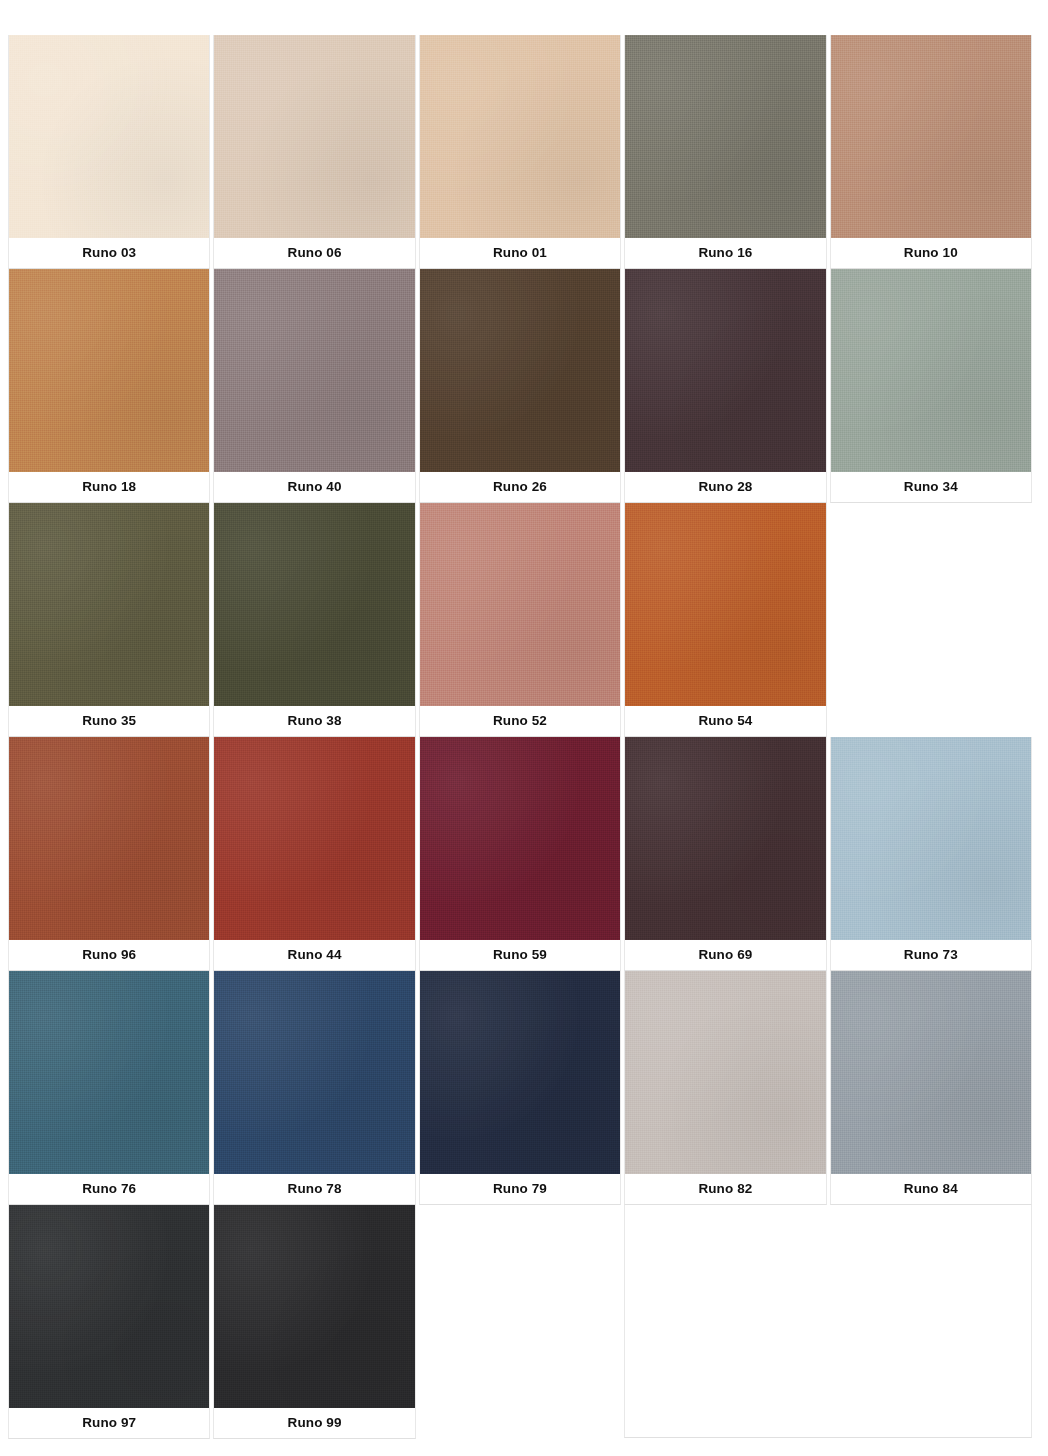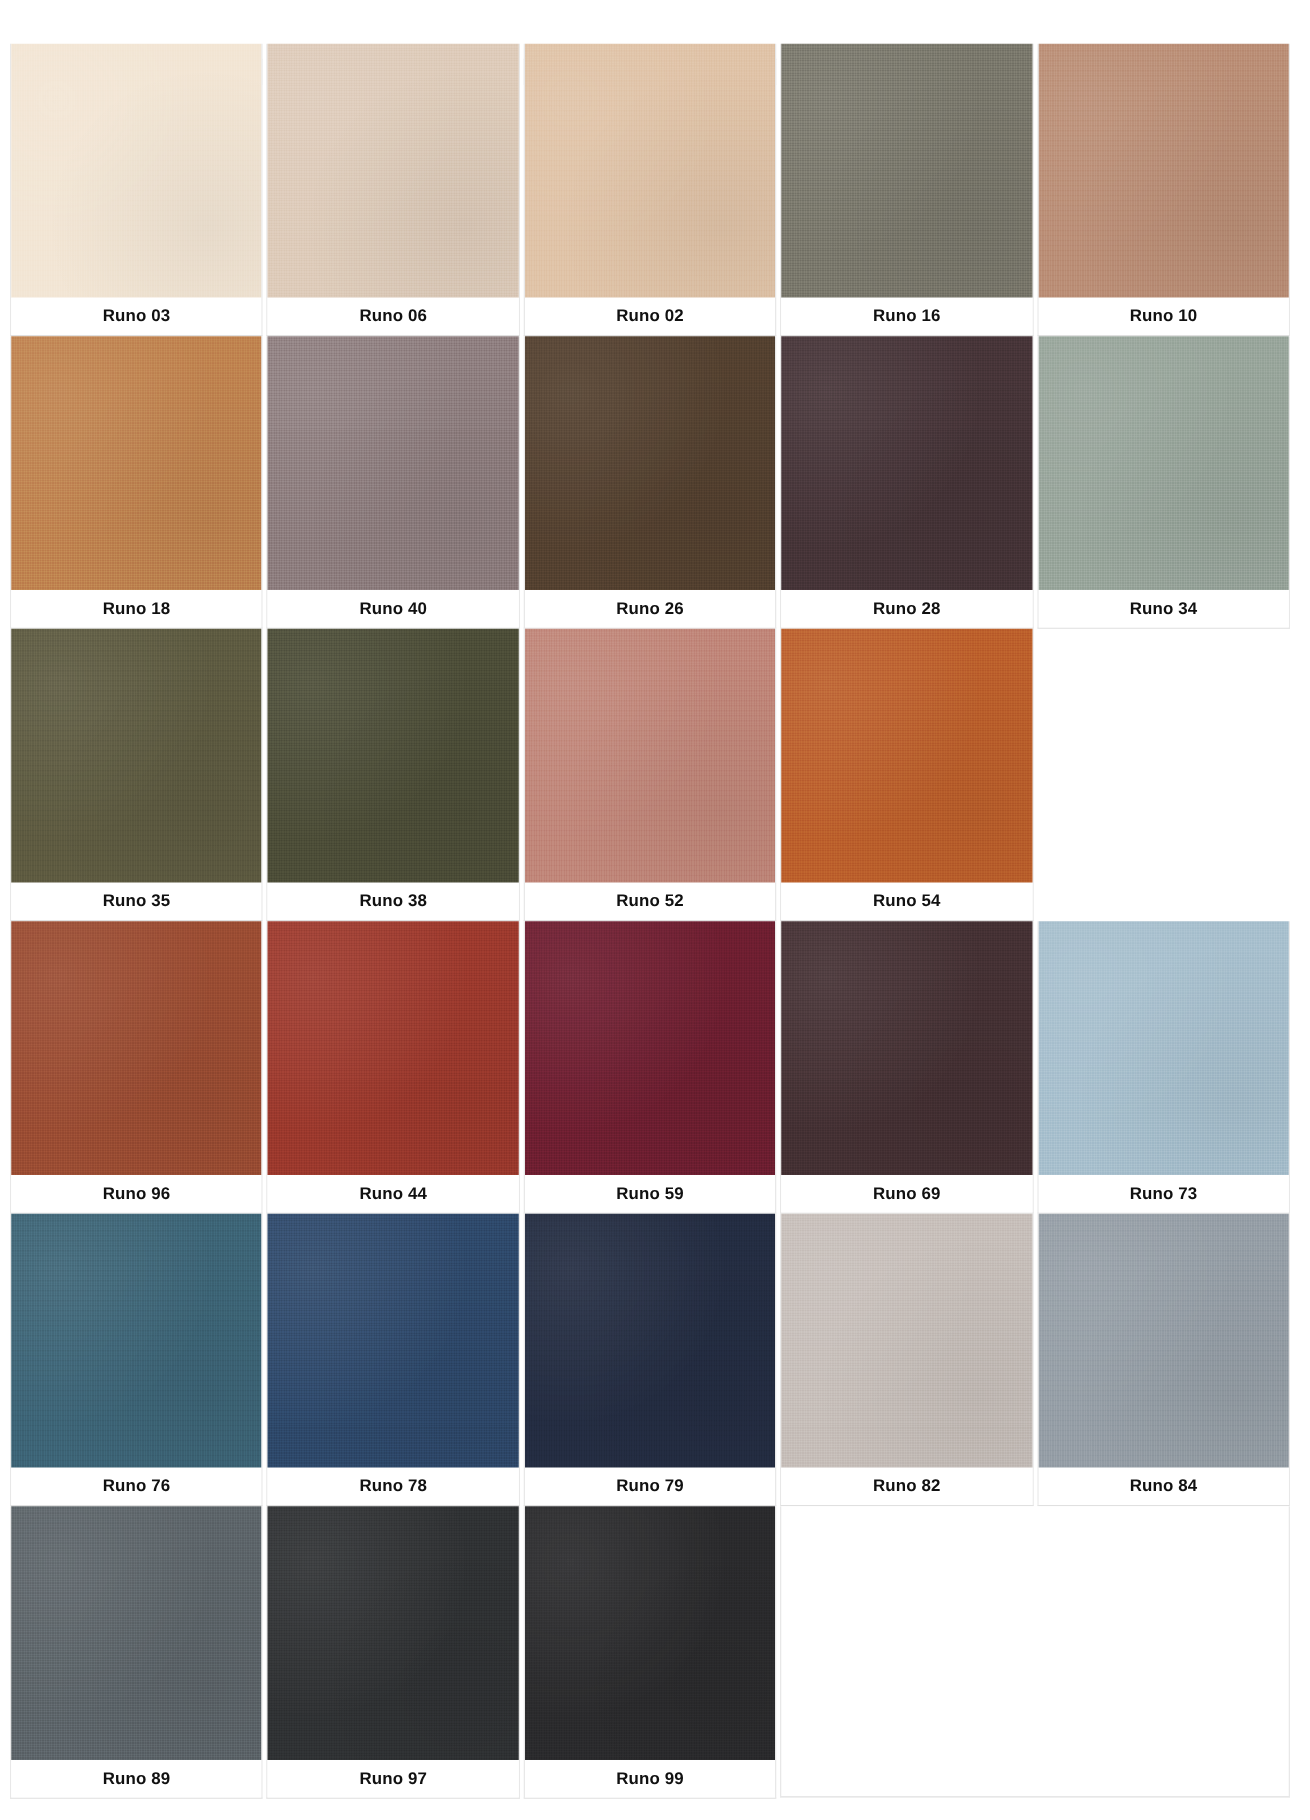--- a/index.html
+++ b/index.html
@@ -150,21 +150,21 @@
           <div class="cell">
             <div class="swatch" style="background-color: rgb(243, 230, 213);"></div>
             <div class="label">Runo 03</div>
           </div>
           <div class="cell">
             <div class="swatch" style="background-color: rgb(221, 202, 184);"></div>
             <div class="label">Runo 06</div>
           </div>
           <div class="cell">
             <div class="swatch" style="background-color: rgb(224, 195, 167);"></div>
-            <div class="label">Runo 02</div>
+            <div class="label">Runo 01</div>
           </div>
           <div class="cell">
             <div class="swatch" style="background-color: rgb(120, 118, 106);"></div>
             <div class="label">Runo 16</div>
           </div>
           <div class="cell">
             <div class="swatch" style="background-color: rgb(187, 143, 119);"></div>
             <div class="label">Runo 10</div>
           </div>
         </div><div class="swatch-row">
@@ -242,24 +242,20 @@
           <div class="cell">
             <div class="swatch" style="background-color: rgb(198, 190, 185);"></div>
             <div class="label">Runo 82</div>
           </div>
           <div class="cell">
             <div class="swatch" style="background-color: rgb(150, 159, 167);"></div>
             <div class="label">Runo 84</div>
           </div>
         </div><div class="swatch-row">
           <div class="cell">
-            <div class="swatch" style="background-color: rgb(93, 101, 106);"></div>
-            <div class="label">Runo 89</div>
-          </div>
-          <div class="cell">
             <div class="swatch" style="background-color: rgb(46, 48, 50);"></div>
             <div class="label">Runo 97</div>
           </div>
           <div class="cell">
             <div class="swatch" style="background-color: rgb(42, 42, 44);"></div>
             <div class="label">Runo 99</div>
           </div>
           <div class="tail-empty" style="grid-column: 4 / 6;"></div>
         </div></div>
 

